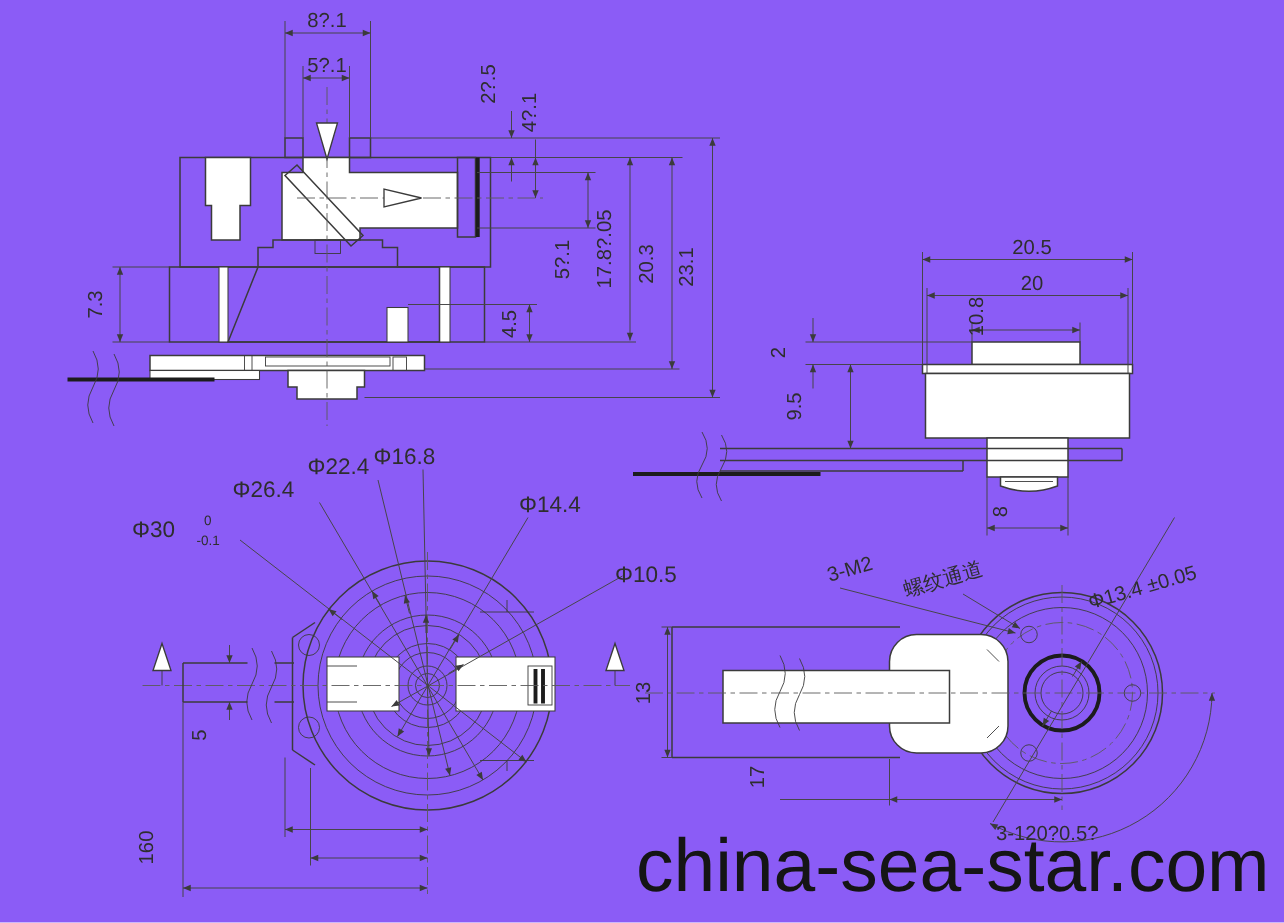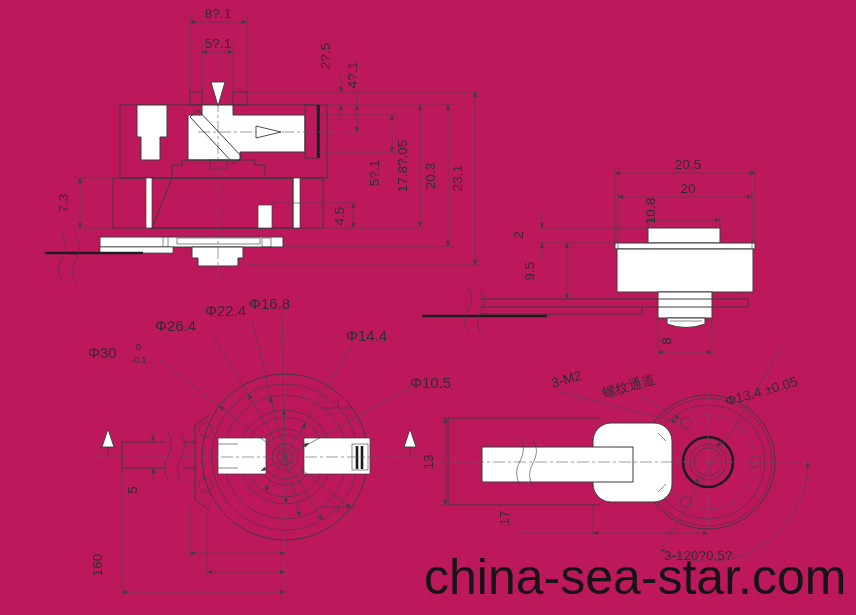--- a/index.html
+++ b/index.html
@@ -1,16 +1,16 @@
 <!DOCTYPE html>
 <html><head>
 <meta charset="utf-8">
 <style>
   html,body{margin:0;padding:0;background:#fff;}
-  #stage{position:relative;width:856px;height:615px;background:#be185d;overflow:hidden;
+  #stage{position:relative;width:856px;height:615px;background:#8b5cf6;overflow:hidden;
          font-family:"Liberation Sans",sans-serif;}
   svg{display:block;}
   .ol{fill:none;stroke:#3b3b3b;stroke-width:1;}
   .th{fill:none;stroke:#3b3b3b;stroke-width:0.6;}
   .bd{fill:none;stroke:#1c1c1c;stroke-width:2.6;}
   .dm{fill:none;stroke:#454545;stroke-width:0.65;}
   .cl{fill:none;stroke:#5a5a5a;stroke-width:0.6;stroke-dasharray:12 3 3 3;}
   .wf{fill:#fff;stroke:#3b3b3b;stroke-width:1;}
   .wft{fill:#fff;stroke:#3b3b3b;stroke-width:0.7;}
   .flow{fill:#fff;stroke:#3b3b3b;stroke-width:0.9;}

